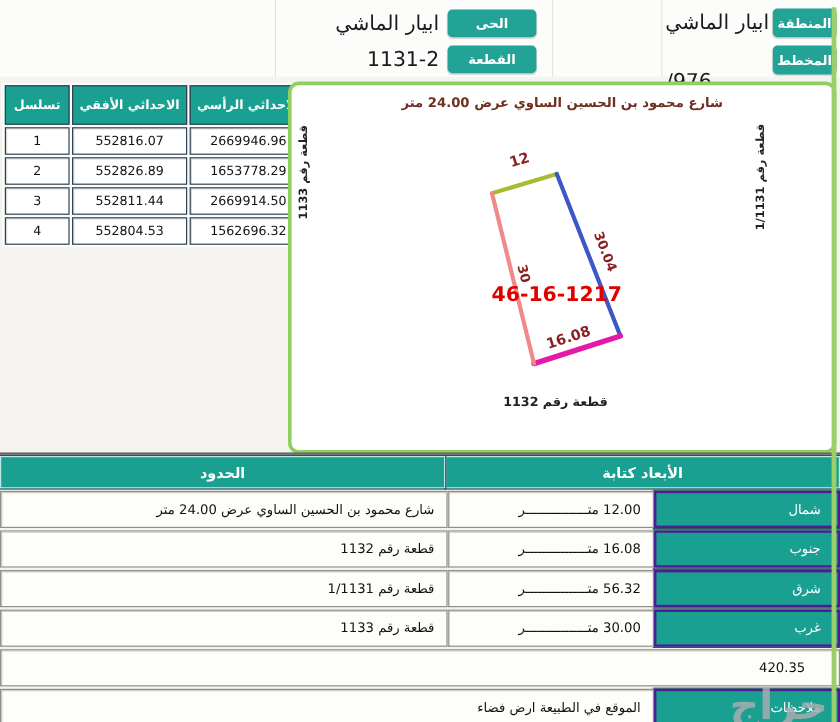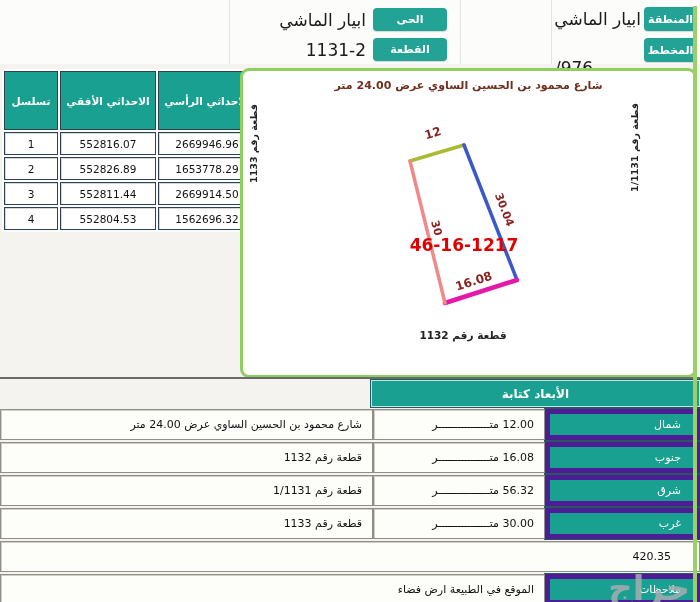--- a/index.html
+++ b/index.html
@@ -10,39 +10,39 @@
   .vdiv{position:absolute;top:0;width:1px;height:64px;background:#e4e4e0;}
   .tag-btn{position:absolute;background:#23a296;color:#fff;font-size:11px;font-weight:bold;
            border-radius:4px;display:flex;align-items:center;justify-content:center;
            box-shadow:0 1px 1px rgba(0,0,0,.15);cursor:pointer;}
   .tag-val{position:absolute;font-size:17px;color:#1a1a1a;text-align:left;direction:rtl;
            display:flex;align-items:center;justify-content:flex-start;}
   
   table.coords{position:absolute;left:2px;top:69px;border-collapse:separate;border-spacing:2px;
                background:#fdfdfc;direction:rtl;}
   table.coords th{background:#19a091;color:#fff;font-size:10.5px;font-weight:bold;
-                  border:1px solid #2f4254;height:25px;padding:16px 4px;}
+                  border:1px solid #2f4254;height:25px;padding:3px 4px;}
   table.coords td{background:#fff;color:#111;font-size:10.5px;text-align:center;
                   border:1px solid #2f4254;height:19px;box-shadow:inset 1px 1px 0 #d8d8d4;}
   .col-serial{width:44px;} .col-x{width:86px;} .col-y{width:88px;}
   
   .plot-panel{position:absolute;left:240px;top:68px;width:451px;height:304px;background:#fff;
               border:3px solid #8fce60;border-radius:9px;}
   .street-label{position:absolute;left:0;right:0;top:8px;text-align:center;font-size:11px;
                 color:#6e2f1f;font-weight:bold;}
   .side-label{position:absolute;width:90px;text-align:center;font-size:9.5px;color:#222;
               font-weight:bold;transform:rotate(-90deg);}
   .bottom-label{position:absolute;left:125px;width:190px;top:258px;text-align:center;
                 font-size:10.5px;color:#222;font-weight:bold;}
   .plot-svg{position:absolute;left:0;top:0;}
   
   .bounds{position:absolute;left:0;top:380px;width:700px;direction:rtl;}
   .brow{display:flex;flex-direction:row;margin-bottom:2px;}
   .bcell{box-sizing:border-box;display:flex;align-items:center;}
-  .bcell.teal{background:#19a091;color:#fff;font-size:11px;border:5px solid #4c1d95;
+  .bcell.teal{background:#19a091;color:#fff;font-size:11px;border:2px solid #4c1d95;
               outline:1px solid #2b5560;justify-content:flex-start;padding:0 14px 0 4px;}
   .bcell.head{background:#19a091;color:#fff;font-size:12px;font-weight:bold;
               border:1px solid #bfe8e4;outline:1px solid #2b5560;justify-content:center;}
   .bcell.white{background:#fdfdfa;color:#111;font-size:11px;border:1px solid #8f8f88;
                box-shadow:inset 1px 1px 0 #cfcfc8;justify-content:flex-start;padding:0 10px 0 4px;}
   .h28{height:27px;} .h31{height:31px;}
   .w-label{width:155px;} .w-dim{width:172px;} .w-flex{flex:1;}
   .topline{position:absolute;left:0;top:377px;width:700px;height:2px;background:#6a6a66;}
   
   .green-strip{position:absolute;right:3px;top:6px;bottom:0;width:4px;background:#9ccf6a;z-index:40;}
@@ -116,20 +116,21 @@
       <text x="232" y="214" transform="rotate(-18 232 214)" text-anchor="middle" font-size="12" font-weight="bold" fill="#8b1f1f">16.08</text>
       <text x="221" y="180" text-anchor="middle" font-size="17" font-weight="bold" fill="#e10000">46-16-1217</text>
     </svg>
   </div>
 
   <div class="topline"></div>
   <div class="bounds">
 
     <div class="brow">
       <div class="bcell head h28" style="width:329px;">الأبعاد كتابة</div>
+      <div class="bcell head h28 w-flex">الحدود</div>
     </div>
 
     <div class="brow">
       <div class="bcell teal h31 w-label">شمال</div>
       <div class="bcell white h31 w-dim">12.00 متــــــــــــــــر</div>
       <div class="bcell white h31 w-flex">شارع محمود بن الحسين الساوي عرض 24.00 متر</div>
     </div>
 
     <div class="brow">
       <div class="bcell teal h31 w-label">جنوب</div>

